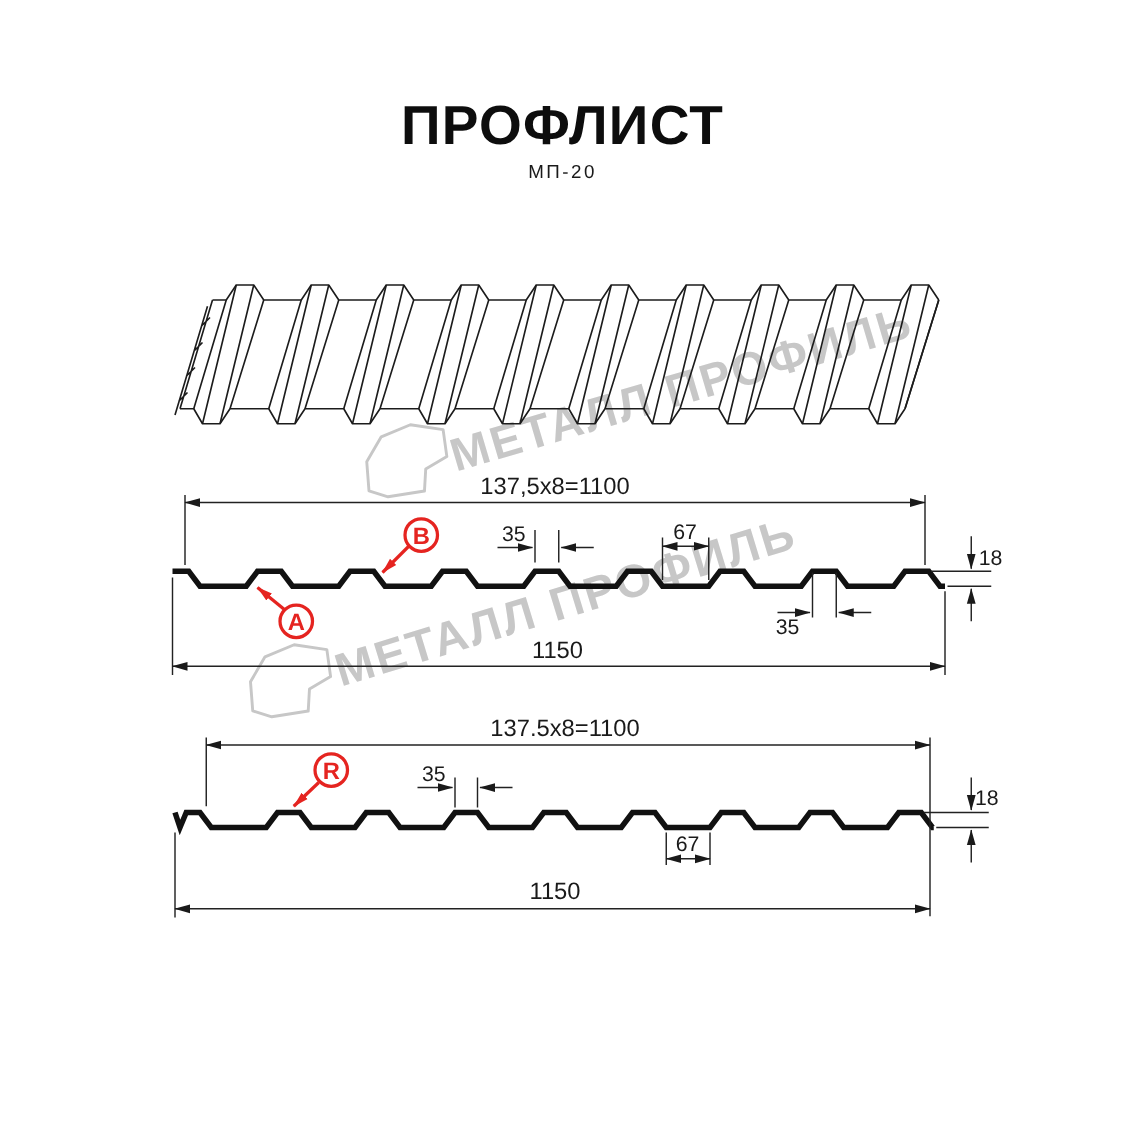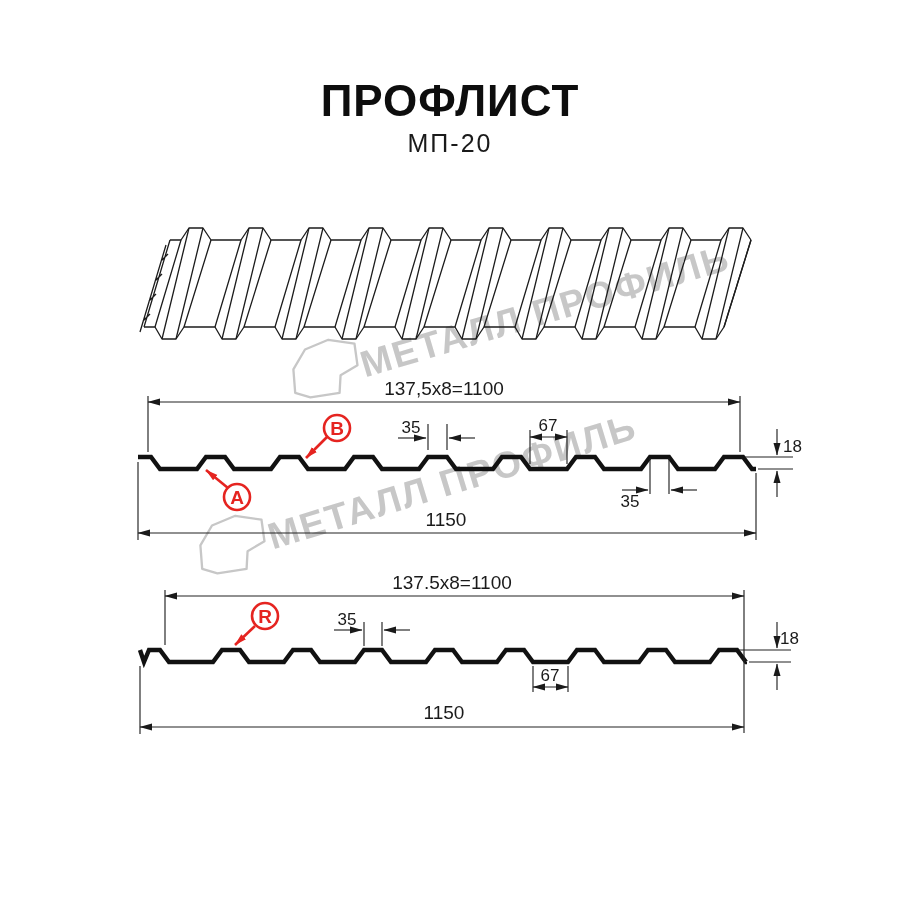--- a/index.html
+++ b/index.html
@@ -1,21 +1,21 @@
 <!DOCTYPE html>
 <html><head>
 <meta charset="utf-8">
 <style>
   html,body{margin:0;padding:0;background:#ffffff;}
   .page{position:relative;width:900px;height:900px;background:#fff;overflow:hidden;
         font-family:"Liberation Sans",sans-serif;}
   .title{position:absolute;left:0;right:0;top:76px;text-align:center;
          font-size:44px;font-weight:800;letter-spacing:1px;color:#0d0d0d;}
   .subtitle{position:absolute;left:0;right:0;top:129px;text-align:center;
-         font-size:25px;font-weight:500;letter-spacing:2px;color:#1a1a1a;}
+         font-size:15px;font-weight:500;letter-spacing:2px;color:#1a1a1a;}
   .footer-note{position:absolute;left:0;right:0;top:806px;text-align:center;
          font-size:21px;font-weight:600;letter-spacing:.4px;color:#1a1a1a;}
   .wm-text{position:absolute;white-space:nowrap;color:#c7c7c7;
          font-size:37px;font-weight:700;letter-spacing:2px;z-index:1;}
   .wm-text1{left:368px;top:344px;height:44px;transform:rotate(-16.5deg);transform-origin:0 100%;}
   .wm-text2{left:276px;top:516px;height:44px;transform:rotate(-17deg);transform-origin:0 100%;}
   .wm-logo{position:absolute;width:78px;height:62px;z-index:1;}
   .wm-logo1{left:286px;top:338px;transform:rotate(-12deg);}
   .wm-logo2{left:193px;top:514px;transform:rotate(-12deg);}
   .drawing{position:absolute;left:0;top:0;z-index:2;}

